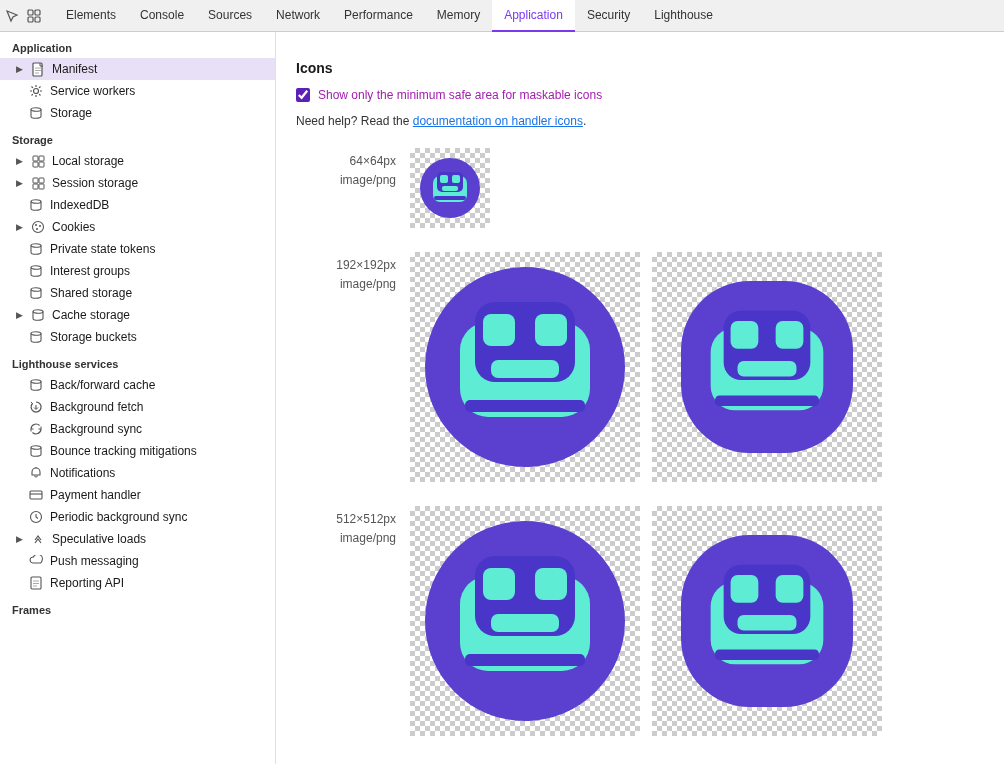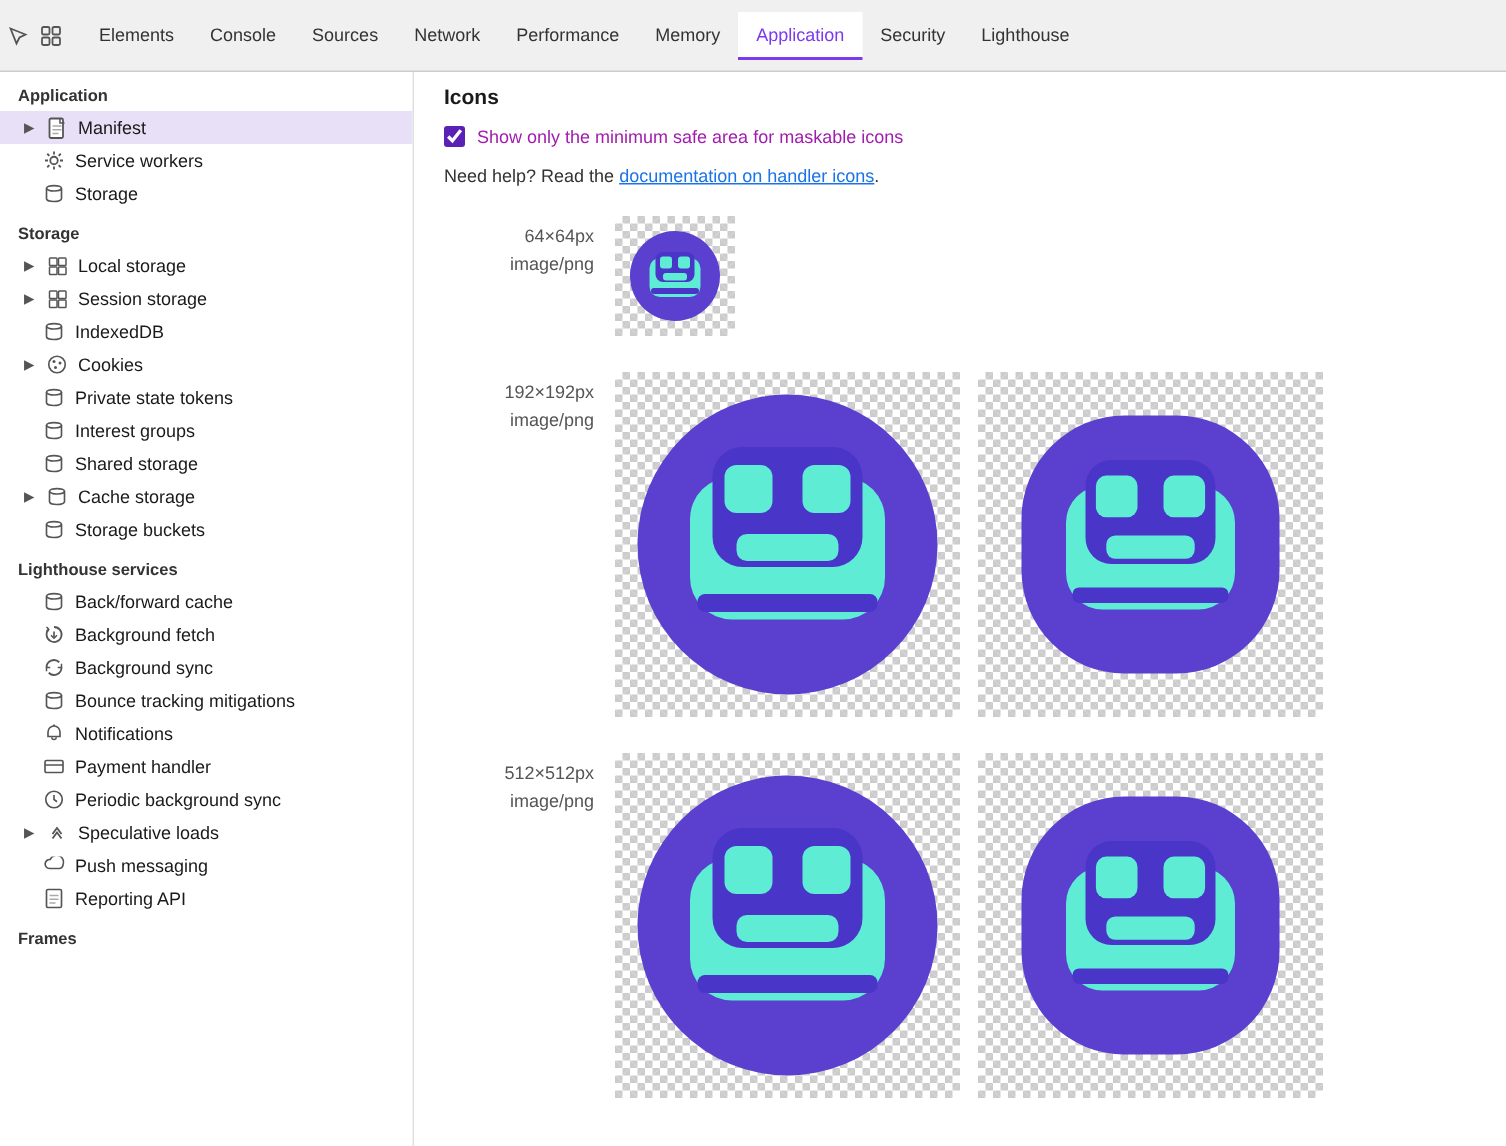--- a/index.html
+++ b/index.html
@@ -3,21 +3,21 @@
   <meta charset="utf-8">
   <style>
     * { box-sizing: border-box; margin: 0; padding: 0; }
     body { font-family: -apple-system, BlinkMacSystemFont, 'Segoe UI', sans-serif; font-size: 12px; background: #f5f5f5; display: flex; flex-direction: column; height: 764px; overflow: hidden; }
 
     
     .tab-bar {
       display: flex; align-items: center;
       background: #f0f0f0;
       border-bottom: 1px solid #ccc;
-      height: 48px;
+      height: 32px;
       padding: 0 4px;
       flex-shrink: 0;
     }
     .tab-bar-icons {
       display: flex; gap: 6px; align-items: center; margin-right: 12px;
     }
     .tab-bar-icon {
       width: 16px; height: 16px; display: flex; align-items: center; justify-content: center; color: #555; font-size: 13px;
     }
     .tab-item {
@@ -58,21 +58,21 @@
     .sidebar-item .icon {
       width: 16px; height: 16px; margin-right: 6px; display: inline-flex; align-items: center; justify-content: center; flex-shrink: 0;
     }
     .sidebar-item .label { flex: 1; }
 
     
     .sidebar-item.indent1 { padding-left: 28px; }
 
     
     .content {
-      flex: 1; background: white; overflow-y: auto; padding: 8px 20px;
+      flex: 1; background: white; overflow-y: auto; padding: 28px 20px;
     }
     .content-title {
       font-size: 14px; font-weight: 600; color: #1a1a1a; margin-bottom: 12px;
     }
     .checkbox-row {
       display: flex; align-items: center; gap: 8px; margin-bottom: 12px;
     }
     .checkbox-row input[type="checkbox"] {
       width: 14px; height: 14px; accent-color: #5b21b6;
     }

